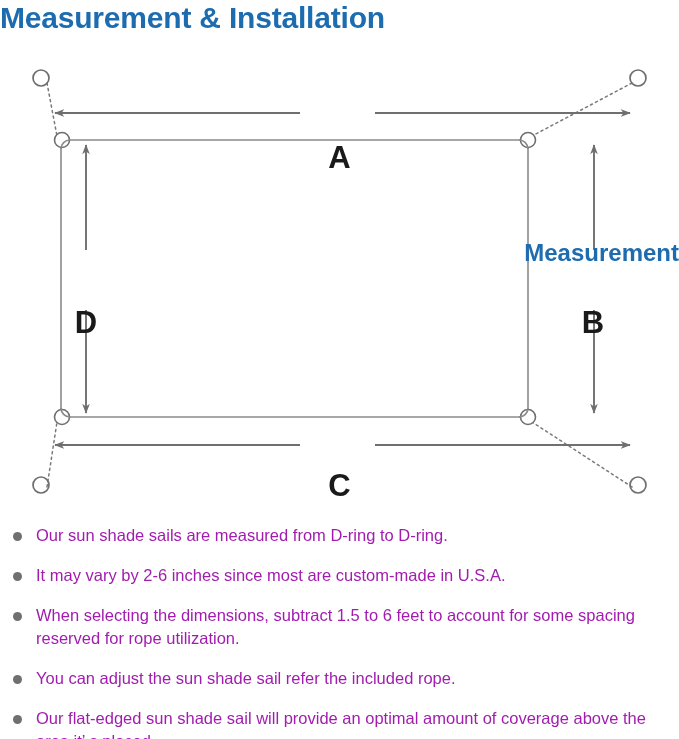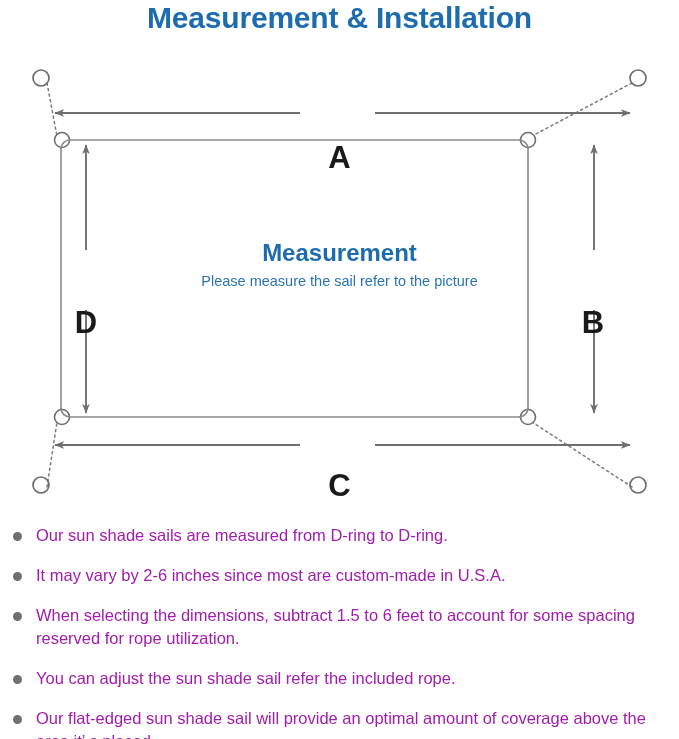--- a/index.html
+++ b/index.html
@@ -14,21 +14,21 @@
     font-family: "Liberation Sans", sans-serif;
     overflow: hidden;
   }
 
   
   .title {
     position: absolute;
     top: 0px;
     left: 0;
     width: 679px;
-    text-align: center;
+    text-align: left;
     font-size: 30px;
     font-weight: bold;
     color: #1d6cb0;
     letter-spacing: -0.2px;
     line-height: 36px;
     white-space: nowrap;
   }
 
   
   .diagram {
@@ -41,21 +41,21 @@
   .diagram svg {
     display: block;
   }
 
   
   .center-block {
     position: absolute;
     left: 0;
     top: 238px;
     width: 679px;
-    text-align: center;
+    text-align: right;
     pointer-events: none;
   }
   .center-title {
     font-size: 24px;
     font-weight: bold;
     color: #1d6cb0;
     line-height: 30px;
   }
   .center-sub {
     font-size: 14.5px;
@@ -172,21 +172,20 @@
   </svg>
 
   <div class="dim-label dim-a">A</div>
   <div class="dim-label dim-b">B</div>
   <div class="dim-label dim-c">C</div>
   <div class="dim-label dim-d">D</div>
 </div>
 
 <div class="center-block">
   <div class="center-title">Measurement</div>
-  <div class="center-sub">Please measure the sail refer to the picture</div>
 </div>
 
 <div class="notes">
   <div class="note">
     <span class="dot"></span>
     <span>Our sun shade sails are measured from D-ring to D-ring.</span>
   </div>
   <div class="note">
     <span class="dot"></span>
     <span>It may vary by 2-6 inches since most are custom-made in U.S.A.</span>

